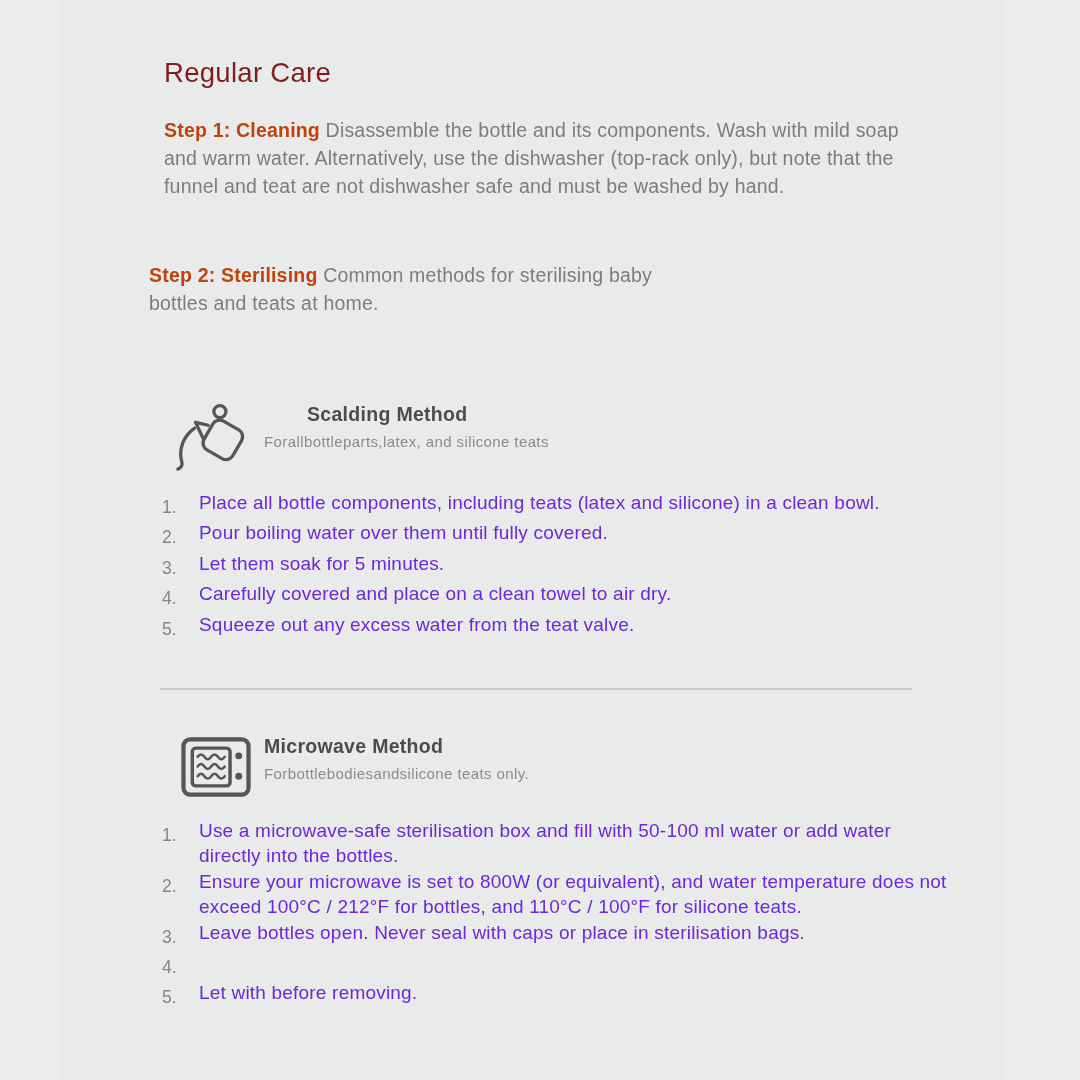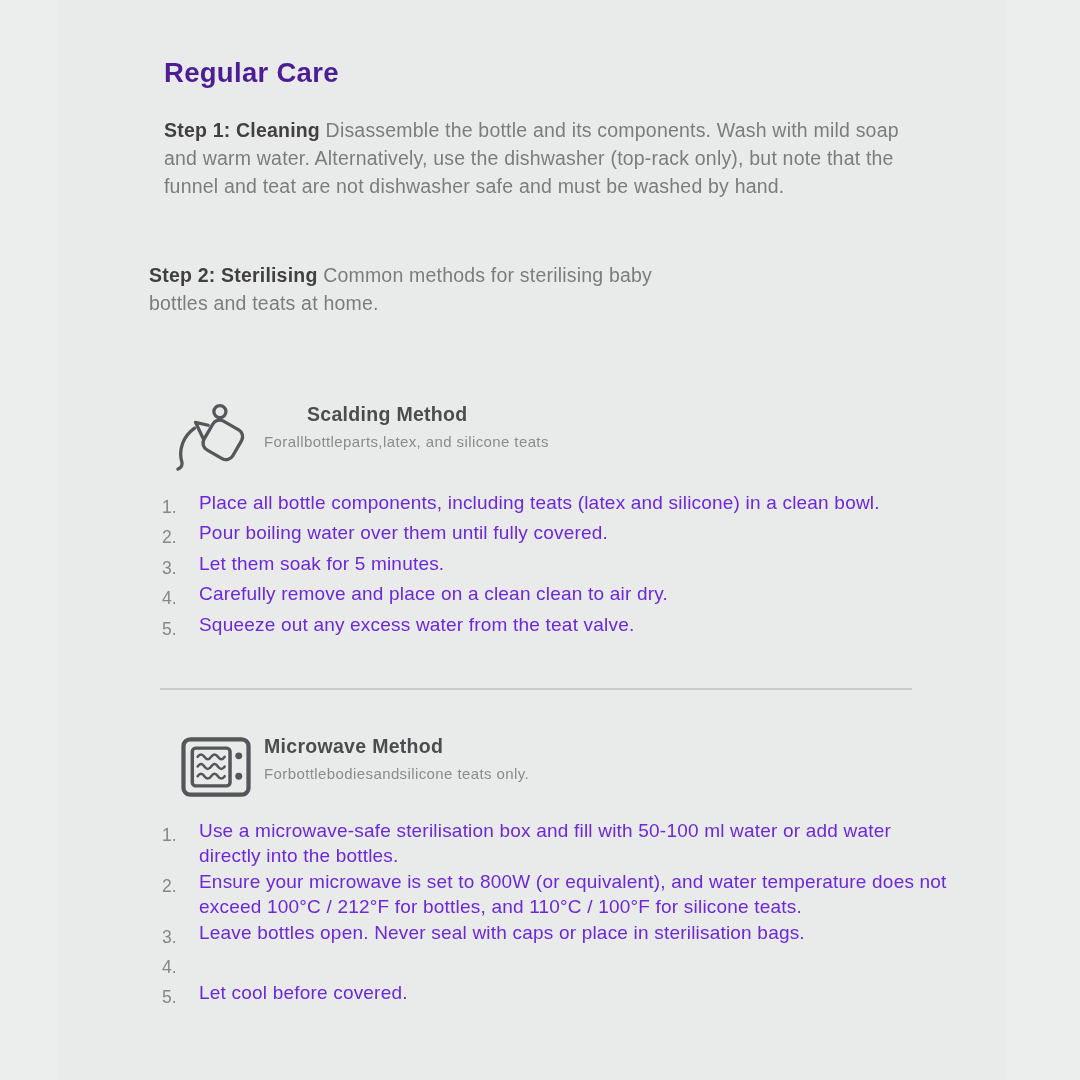--- a/index.html
+++ b/index.html
@@ -10,28 +10,28 @@
     position:relative;overflow:hidden;
     -webkit-font-smoothing:antialiased;
   }
   .panel{
     position:absolute;left:58px;top:0;width:948px;height:1080px;
     background:#e9ebea;
   }
   .abs{position:absolute;}
   .page-title{
     left:164px;top:57px;margin:0;
-    font-size:27.5px;font-weight:700;letter-spacing:.3px;
-    color:#4c1d95;
+    font-size:27.5px;font-weight:400;letter-spacing:.3px;
+    color:#7f1d1d;
   }
   .para{
     margin:0;font-size:19.5px;line-height:28px;letter-spacing:.2px;
     color:#7b7c7f;
   }
-  .para b{color:#404040;font-weight:600;}
+  .para b{color:#c2410c;font-weight:600;}
   #para1{left:164px;top:116px;width:768px;}
   #para2{left:149px;top:261px;width:520px;}
   .sec-title{
     font-size:19.5px;font-weight:600;letter-spacing:.3px;color:#4b4c4f;line-height:24px;
   }
   .sec-sub{
     font-size:15px;letter-spacing:.4px;color:#8a8b8e;line-height:24px;
   }
   .olist{display:flex;flex-direction:column;}
   #list1{left:162px;top:490px;width:788px;}
@@ -81,21 +81,21 @@
     <div class="li">
       <span class="num">2.</span>
       <span class="li-text">Pour boiling water over them until fully covered.</span>
     </div>
     <div class="li">
       <span class="num">3.</span>
       <span class="li-text">Let them soak for 5 minutes.</span>
     </div>
     <div class="li">
       <span class="num">4.</span>
-      <span class="li-text">Carefully remove and place on a clean clean to air dry.</span>
+      <span class="li-text">Carefully covered and place on a clean towel to air dry.</span>
     </div>
     <div class="li">
       <span class="num">5.</span>
       <span class="li-text">Squeeze out any excess water from the teat valve.</span>
     </div>
   </div>
 
   <div class="abs divider"></div>
 
   <span class="abs icon" style="left:181px;top:737px;">
@@ -123,17 +123,17 @@
     </div>
     <div class="li">
       <span class="num">3.</span>
       <span class="li-text">Leave bottles open. Never seal with caps or place in sterilisation bags.</span>
     </div>
     <div class="li">
       <span class="num">4.</span>
     </div>
     <div class="li">
       <span class="num">5.</span>
-      <span class="li-text">Let cool before covered.</span>
+      <span class="li-text">Let with before removing.</span>
     </div>
   </div>
 
 </div>
 
 </body></html>

